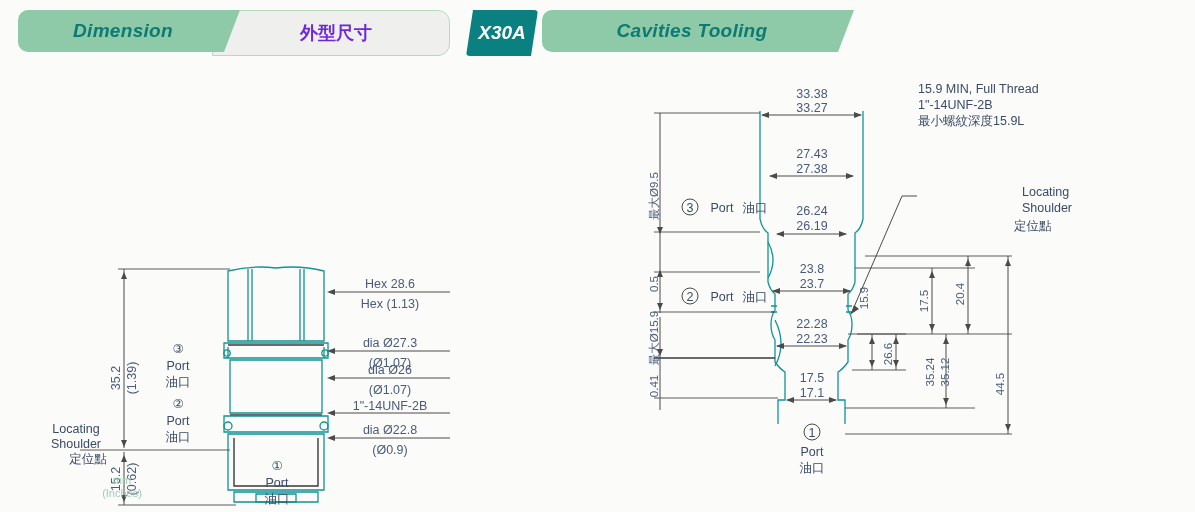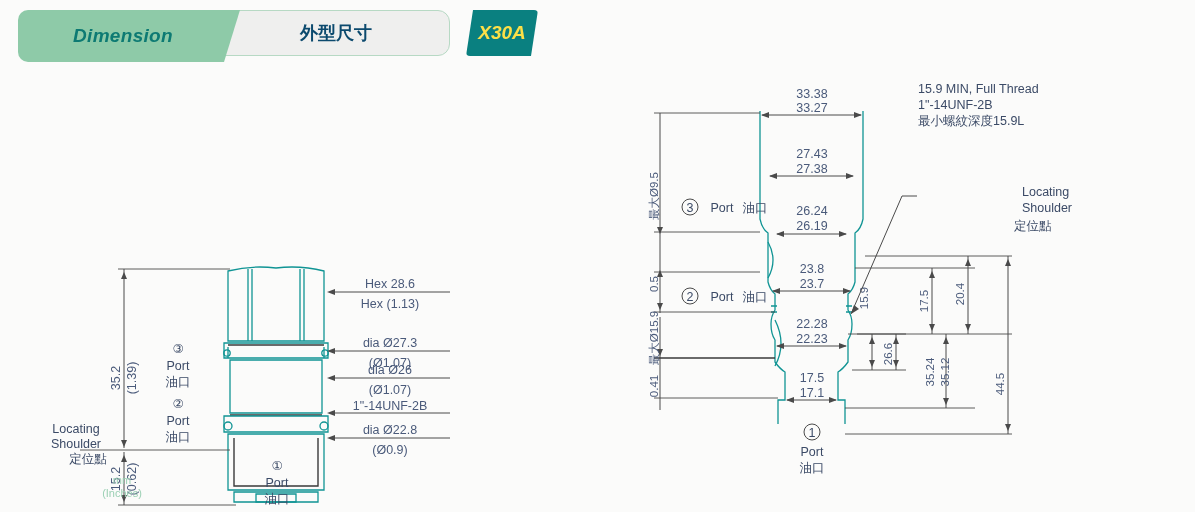--- a/index.html
+++ b/index.html
@@ -6,42 +6,42 @@
   body{
     width:1195px;height:512px;
     background:#fbfbfa;
     font-family:"Liberation Sans","DejaVu Sans",sans-serif;
     overflow:hidden;position:relative;
   }
   
   .header{position:absolute;left:0;top:0;width:1195px;height:66px;}
   .tabgroup{position:absolute;top:10px;height:46px;}
   .tab-en{
-    position:absolute;left:0;top:0;height:52px;
+    position:absolute;left:0;top:0;height:42px;
     background:#8ecaa8;
     border-radius:10px 0 0 10px;
     display:flex;align-items:center;justify-content:center;
     font-style:italic;font-weight:bold;font-size:19px;color:#0d7a73;
     letter-spacing:.3px;
     clip-path:polygon(0 0,100% 0,calc(100% - 16px) 100%,0 100%);
     padding-right:12px;z-index:3;
   }
   .tab-zh{
     position:absolute;top:0;height:46px;
     background:#efefee;border:1px solid #b7d9c4;
     border-radius:0 12px 12px 0;
     display:flex;align-items:center;justify-content:center;
-    font-weight:bold;font-size:18px;color:#0c4a6e;
+    font-weight:bold;font-size:18px;color:#6d28d9;
     box-sizing:border-box;z-index:1;padding-left:10px;
   }
   .tab-code{
     position:absolute;top:10px;height:46px;width:72px;
     background:#0a8080;
     display:flex;align-items:center;justify-content:center;
-    font-style:italic;font-weight:bold;font-size:19px;color:#fde047;
+    font-style:italic;font-weight:bold;font-size:19px;color:#ffffff;
     clip-path:polygon(7px 0,100% 0,calc(100% - 7px) 100%,0 100%);
     border-radius:4px;z-index:4;
   }
   
   .sheet{position:absolute;left:0;top:66px;width:1195px;height:446px;}
   svg.draw{position:absolute;left:0;top:0;}
   text{font-family:"Liberation Sans","DejaVu Sans",sans-serif;}
   .dim{font-size:12.5px;fill:#4a5a7a;}
   .dimsm{font-size:11.5px;fill:#4a5a7a;}
   .lbl{font-size:12.5px;fill:#3b4a66;}
@@ -56,20 +56,21 @@
 
 <div class="header">
   <div class="tabgroup" style="left:18px;width:432px;">
     <div class="tab-en" style="width:210px;">Dimension</div>
     <div class="tab-zh" style="left:194px;width:238px;">外型尺寸</div>
   </div>
 
   <div class="tab-code" style="left:466px;">X30A</div>
 
   <div class="tabgroup" style="left:542px;width:636px;">
+    <div class="tab-en" style="width:300px;">Cavities Tooling</div>
   </div>
 </div>
 
 <div class="sheet">
 <svg class="draw" width="1195" height="446" viewBox="0 0 1195 446">
 
   <g>
 
     <path class="tealline" d="M228,205 L228,275 L324,275 L324,205 Q300,199 276,202 Q252,199 228,205 Z"></path>
     <path class="tealline" d="M248,203 L248,275 M252,203 L252,275 M300,203 L300,275 M304,203 L304,275"></path>

